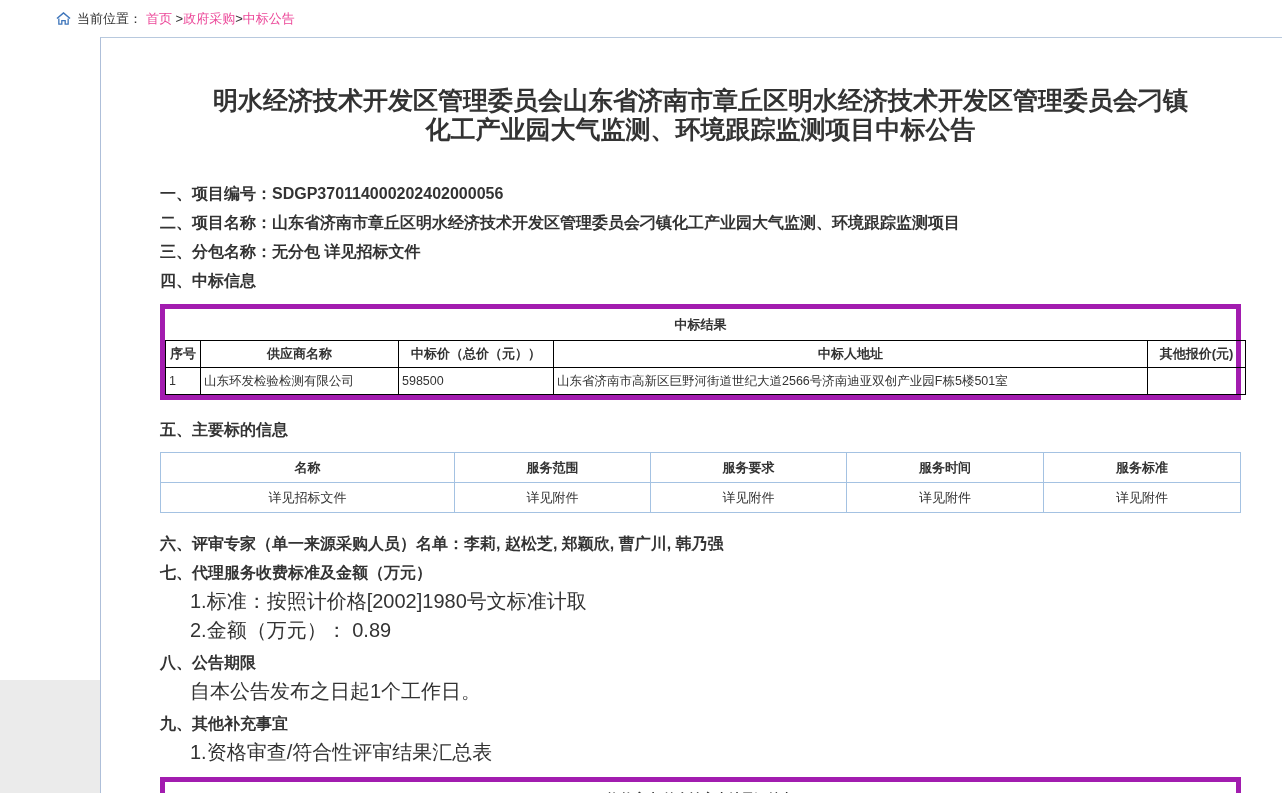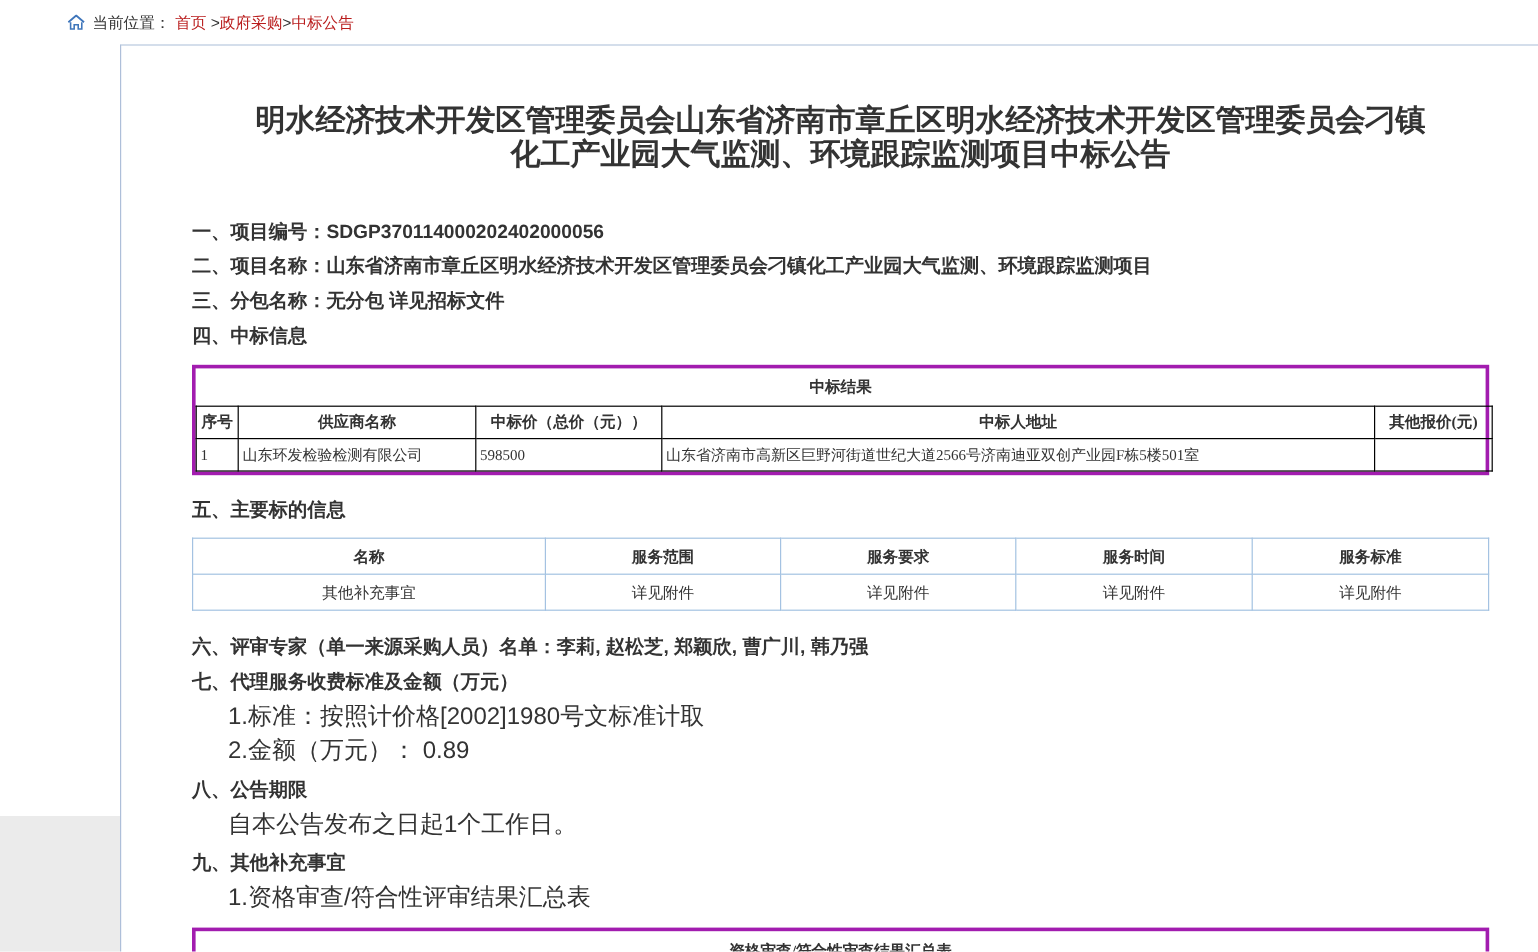--- a/index.html
+++ b/index.html
@@ -3,40 +3,40 @@
 <meta charset="utf-8">
 <style>
   * { margin:0; padding:0; box-sizing:border-box; }
   html,body { width:1282px; height:793px; overflow:hidden; background:#ffffff;
               font-family:"Liberation Sans","DejaVu Sans",sans-serif; color:#333; }
 
   
   .breadcrumb { height:37px; display:flex; align-items:center; padding-left:56px;
                 font-size:13px; color:#333; background:#fff; }
   .breadcrumb .home-ico { display:inline-flex; margin-right:6px; }
-  .breadcrumb a { color:#b91c1c; text-decoration:none; cursor:pointer; }
+  .breadcrumb a { color:#ec4899; text-decoration:none; cursor:pointer; }
   .crumb-label { margin-right:4px; }
 
   
   .left-shade { position:absolute; left:0; top:680px; width:100px; height:113px; background:#ebebeb; }
 
   
   .content { position:absolute; left:100px; top:37px; width:1182px; height:756px;
              background:#fff; border-left:1px solid #aebfd9; border-top:1px solid #b8c9de;
              overflow:hidden; padding:0 41px 0 59px; }
 
   .page-title { width:980px; margin:48px auto 0 auto; text-align:center;
                 font-size:25px; line-height:29px; font-weight:700; color:#333; }
 
   .sec { font-size:16px; line-height:29px; font-weight:700; color:#333; }
   .sec.first { margin-top:35px; }
   .sub { font-size:20px; line-height:29px; font-weight:400; color:#333; padding-left:30px; }
 
   
-  .tbl-wrap { border:3px solid #a21caf; margin-top:9px; background:#fff;font-family:Liberation Serif, serif; }
+  .tbl-wrap { border:5px solid #a21caf; margin-top:9px; background:#fff; }
   .tbl-caption { height:31px; line-height:31px; text-align:center; font-size:13px; font-weight:700; }
   .tbl-caption.tall { height:33px; line-height:33px; }
   table { border-collapse:collapse; width:100%; table-layout:fixed; }
   .dark-table th, .dark-table td { border:1px solid #000; font-size:13px; }
   .dark-table th { height:27px; font-weight:700; text-align:center; }
   .dark-table td { height:27px; font-weight:400; text-align:left; padding-left:3px; font-size:12.5px; }
 
   
   .blue-table { margin-top:8px;padding-left:32px; }
   .blue-table th, .blue-table td { border:1px solid #a4c2e2; height:30px; text-align:center; font-size:13px; }
@@ -118,21 +118,21 @@
     </colgroup>
     <tbody>
         <tr>
       <th>名称</th>
       <th>服务范围</th>
       <th>服务要求</th>
       <th>服务时间</th>
       <th>服务标准</th>
     </tr>
     <tr>
-      <td>其他补充事宜</td>
+      <td>详见招标文件</td>
       <td>详见附件</td>
       <td>详见附件</td>
       <td>详见附件</td>
       <td>详见附件</td>
     </tr>
   </tbody>
     </table>
 
   <div class="sec mt16">六、评审专家（单一来源采购人员）名单：李莉, 赵松芝, 郑颖欣, 曹广川, 韩乃强</div>
   <div class="sec">七、代理服务收费标准及金额（万元）</div>

